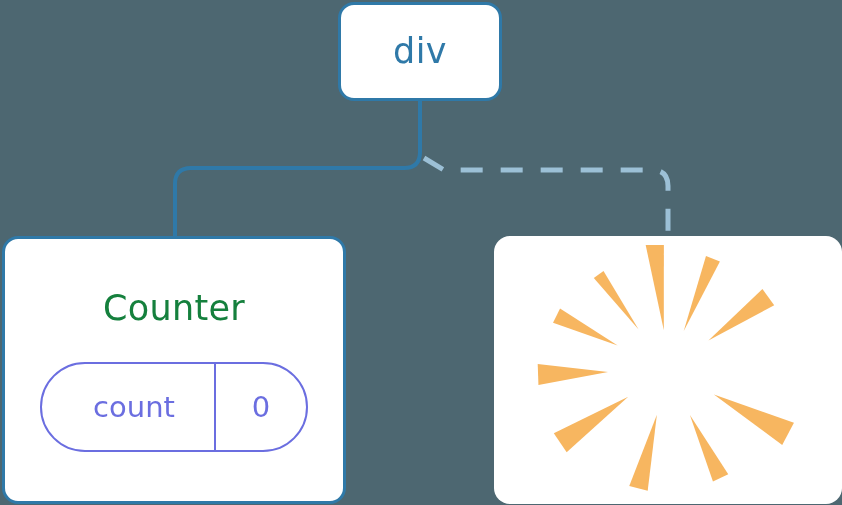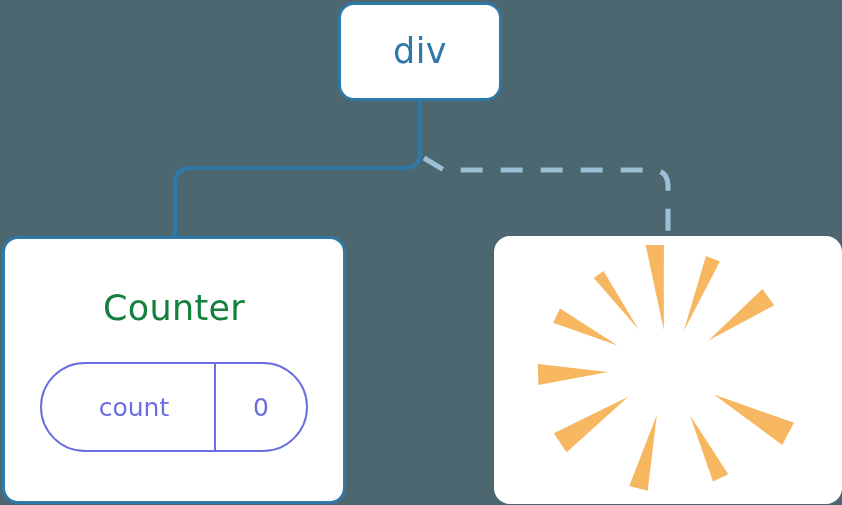--- a/index.html
+++ b/index.html
@@ -82,21 +82,21 @@
     border-radius: 45px;
     box-sizing: border-box;
     overflow: hidden;
   }
   .state-pill .pill-key,
   .state-pill .pill-value {
     display: flex;
     align-items: center;
     justify-content: center;
     color: #6b6ee0;
-    font-size: 25px;
+    font-size: 29px;
     line-height: 1;
     box-sizing: border-box;
   }
   .state-pill .pill-key {
     width: 172px;
     padding-left: 12px;
   }
   .state-pill .pill-value {
     width: 92px;
     border-left: 2.5px solid #6b6ee0;

